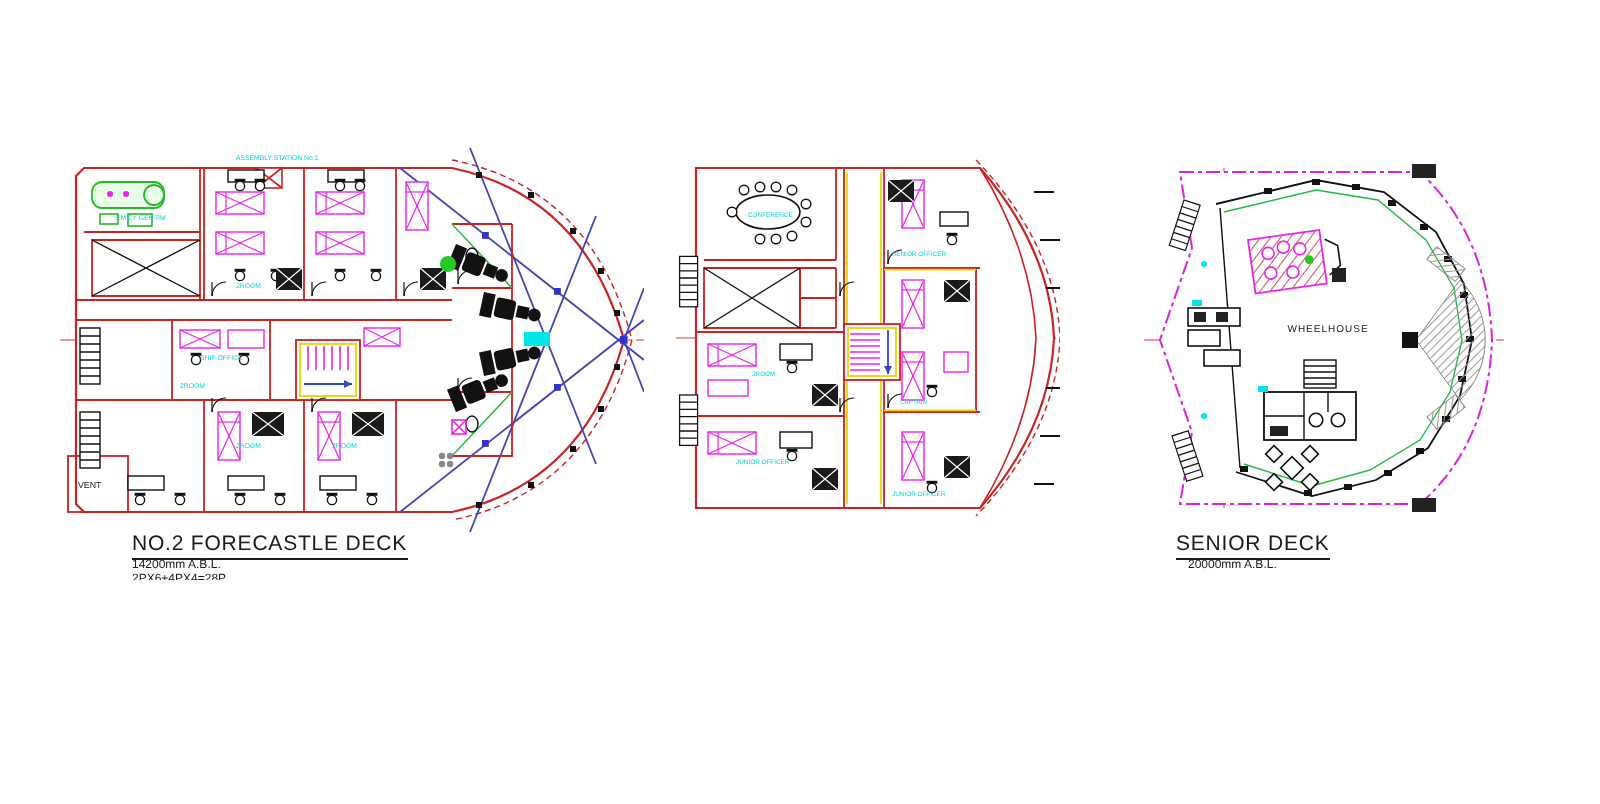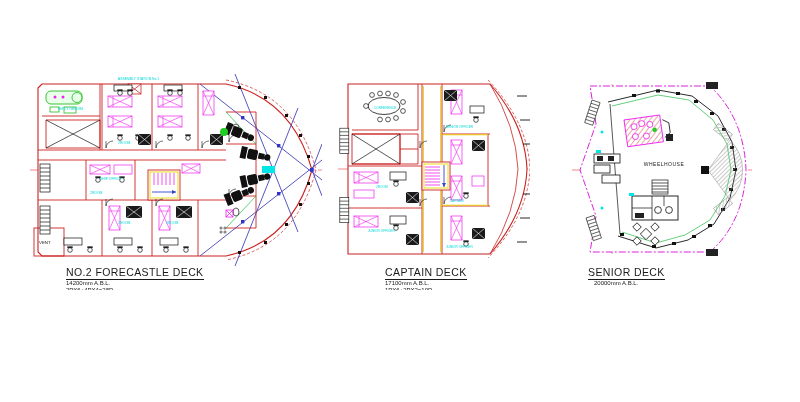--- a/index.html
+++ b/index.html
@@ -397,24 +397,19 @@
       <text class="blk" x="92" y="90" font-size="5" letter-spacing="0.5" text-anchor="middle">WHEELHOUSE</text>
     </g>
   </svg>
 
   <div class="deck-title" style="left:66px;top:262px;">
     <div class="t">NO.2 FORECASTLE DECK</div>
     <div class="s">14200mm A.B.L.</div>
     <div class="s">2PX6+4PX4=28P</div>
   </div>
 
-  <div class="deck-title" style="left:385px;top:262px;">
-    <div class="t">CAPTAIN DECK</div>
-    <div class="s">17100mm A.B.L.</div>
-    <div class="s">1PX6+2PX2=10P</div>
-  </div>
 
   <div class="deck-title" style="left:588px;top:262px;">
     <div class="t">SENIOR DECK</div>
     <div class="s" style="padding-left:6px;">20000mm A.B.L.</div>
   </div>
 
 </div>
 
 </body></html>

